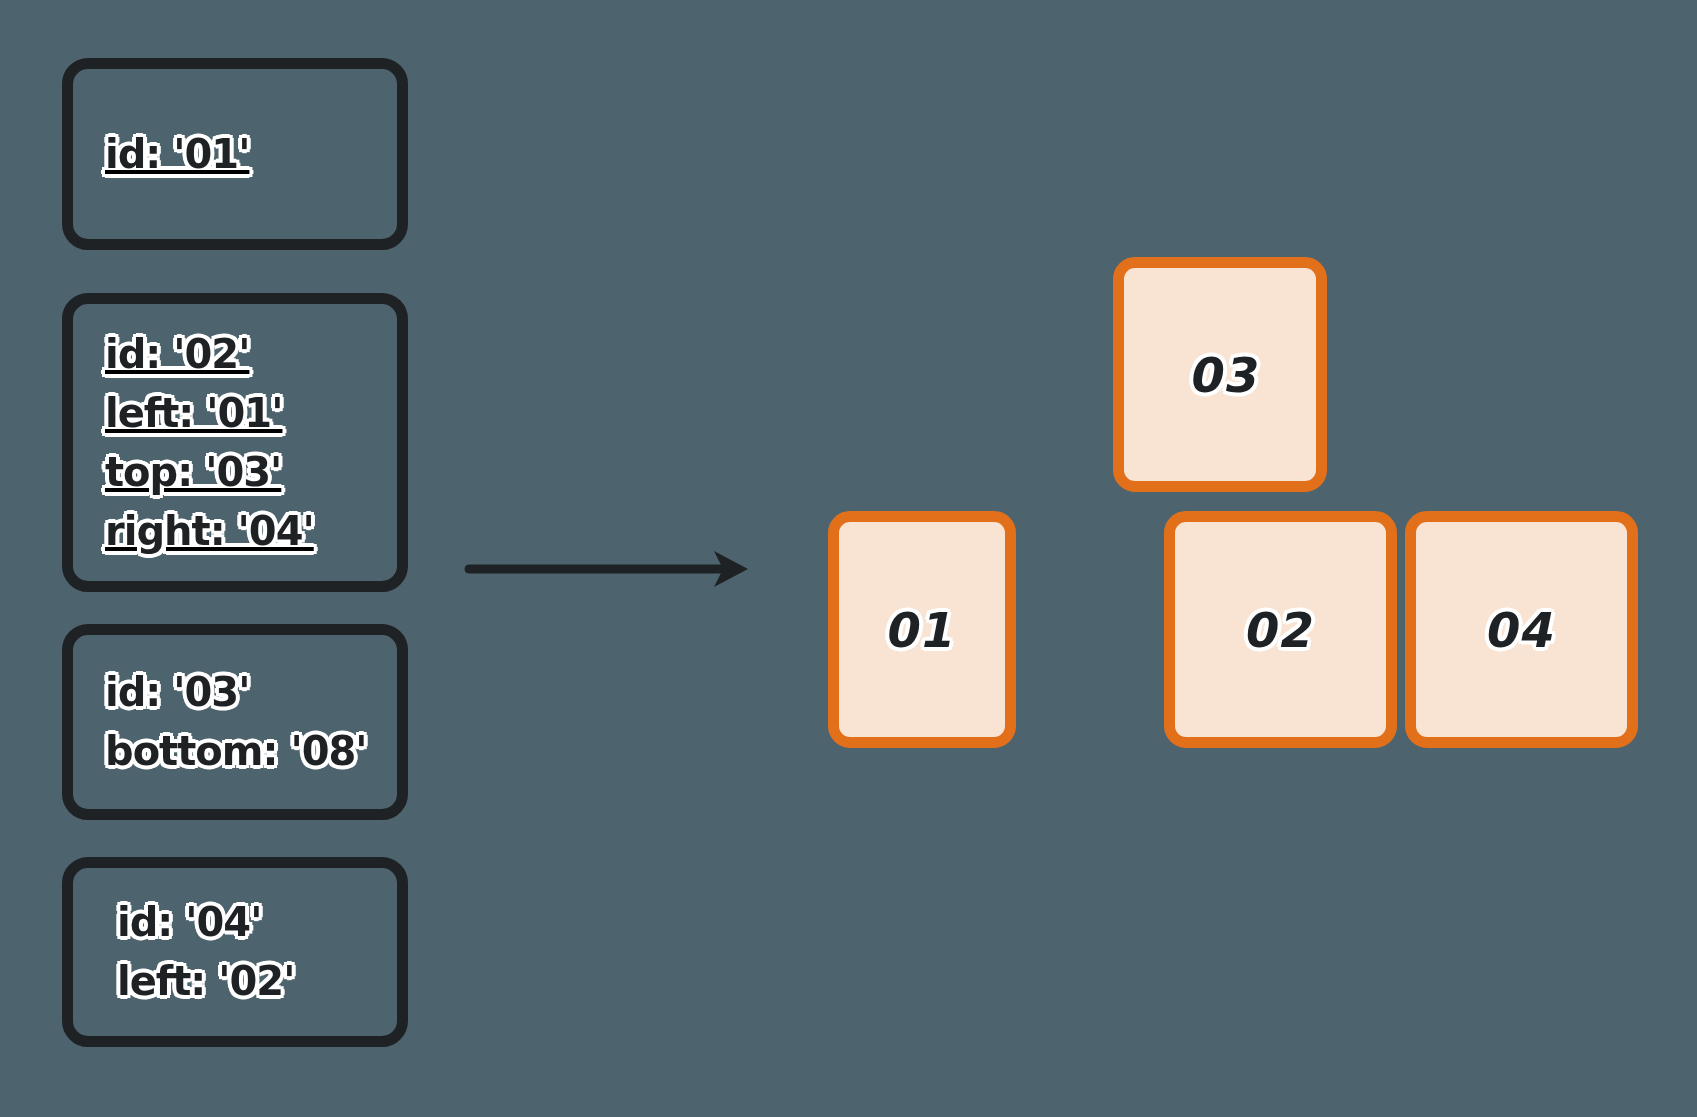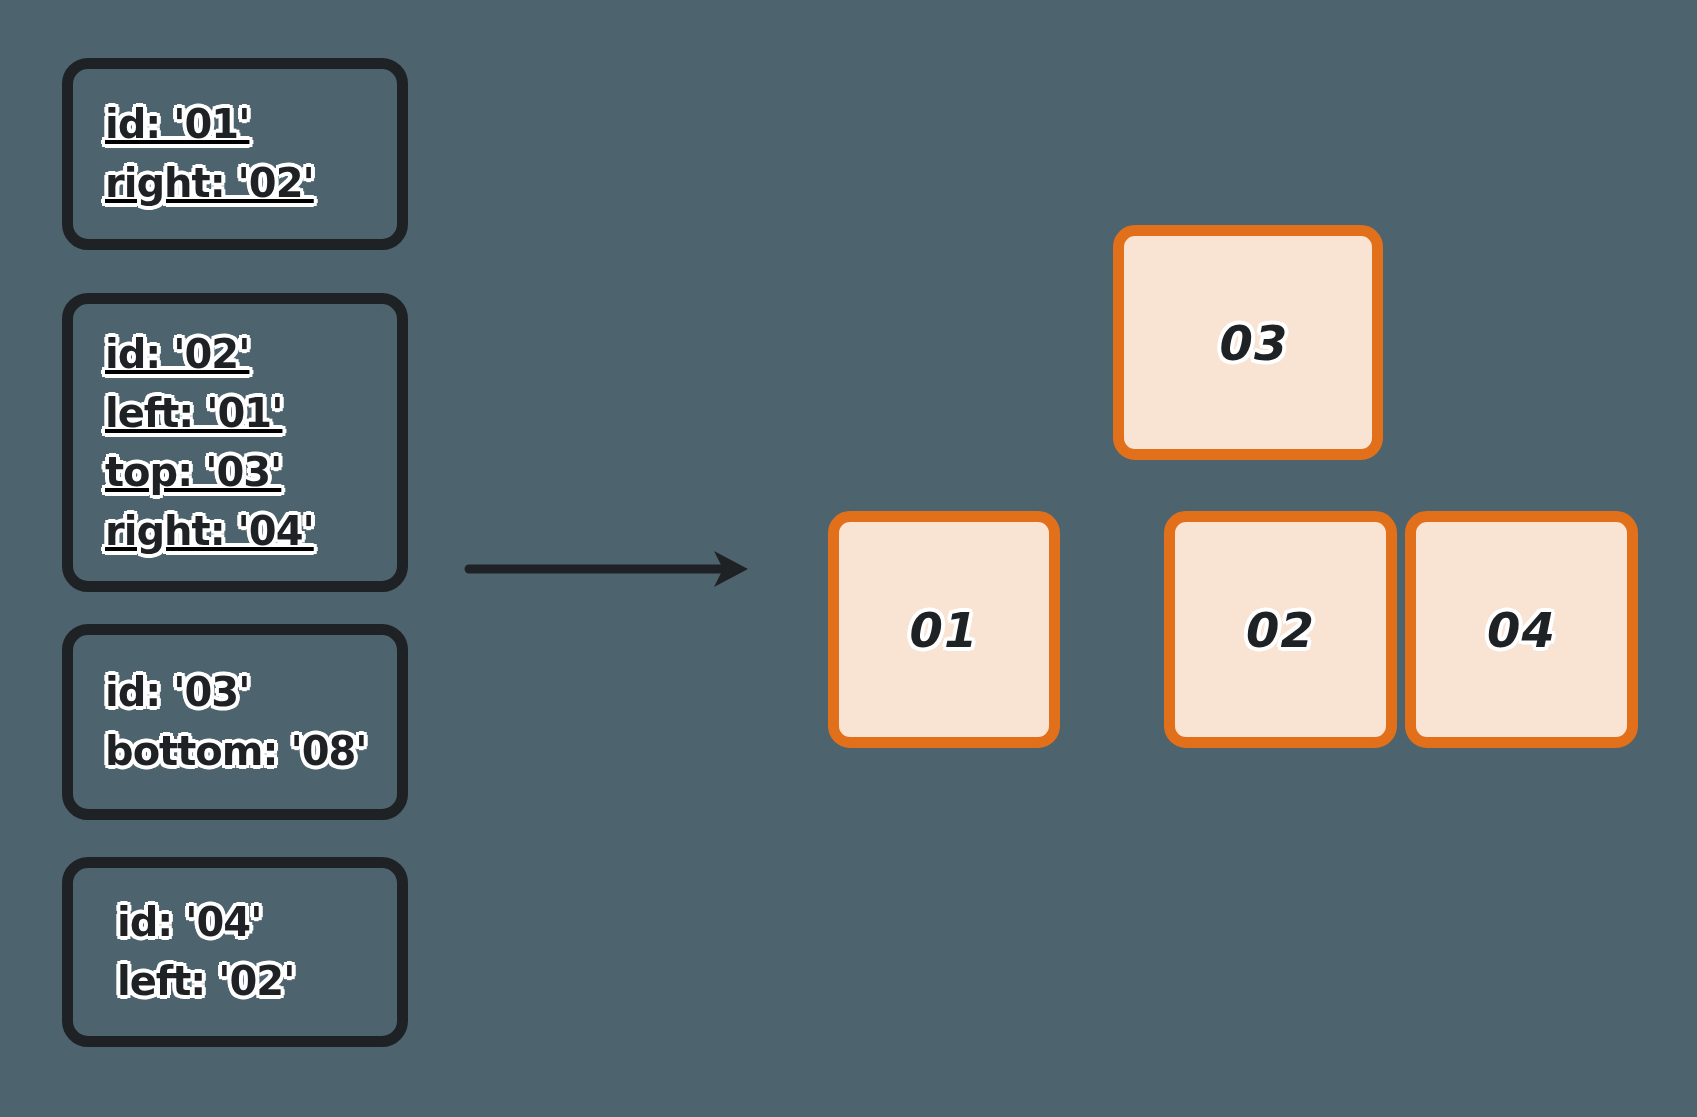--- a/index.html
+++ b/index.html
@@ -68,22 +68,22 @@
   
   .card {
     position: absolute;
     border: 11px solid var(--card-border);
     border-radius: 22px;
     background: var(--card-fill);
     display: flex;
     align-items: center;
     justify-content: center;
   }
-  .card-03 { left: 1113px; top: 225px; width: 270px; height: 235px; padding-left: 12px; }
-  .card-01 { left: 828px;  top: 511px; width: 232px; height: 237px; }
+  .card-03 { left: 1113px; top: 257px; width: 214px; height: 235px; padding-left: 12px; }
+  .card-01 { left: 828px;  top: 511px; width: 188px; height: 237px; }
   .card-02 { left: 1116px; top: 511px; width: 233px; height: 237px; margin-left: 48px; }
   .card-04 { left: 1405px; top: 511px; width: 233px; height: 237px; }
   .card-label {
     font-size: 48px;
     font-weight: 700;
     font-style: oblique;
     color: var(--card-text);
     letter-spacing: 1px;
     text-shadow:
       4px 0 0 var(--text-outline), -4px 0 0 var(--text-outline),
@@ -93,21 +93,20 @@
   }
 </style>
 </head>
 <body>
 
 <div class="canvas">
 
   <section>
     <div class="node node-1">
       <div class="node-line">id: '01'</div>
-      <div class="node-line">right: '02'</div>
     </div>
     <div class="node node-2">
       <div class="node-line">id: '02'</div>
       <div class="node-line">left: '01'</div>
       <div class="node-line">top: '03'</div>
       <div class="node-line">right: '04'</div>
     </div>
     <div class="node node-3">
       <div class="node-line">id: '03'</div>
       <div class="node-line">bottom: '08'</div>

